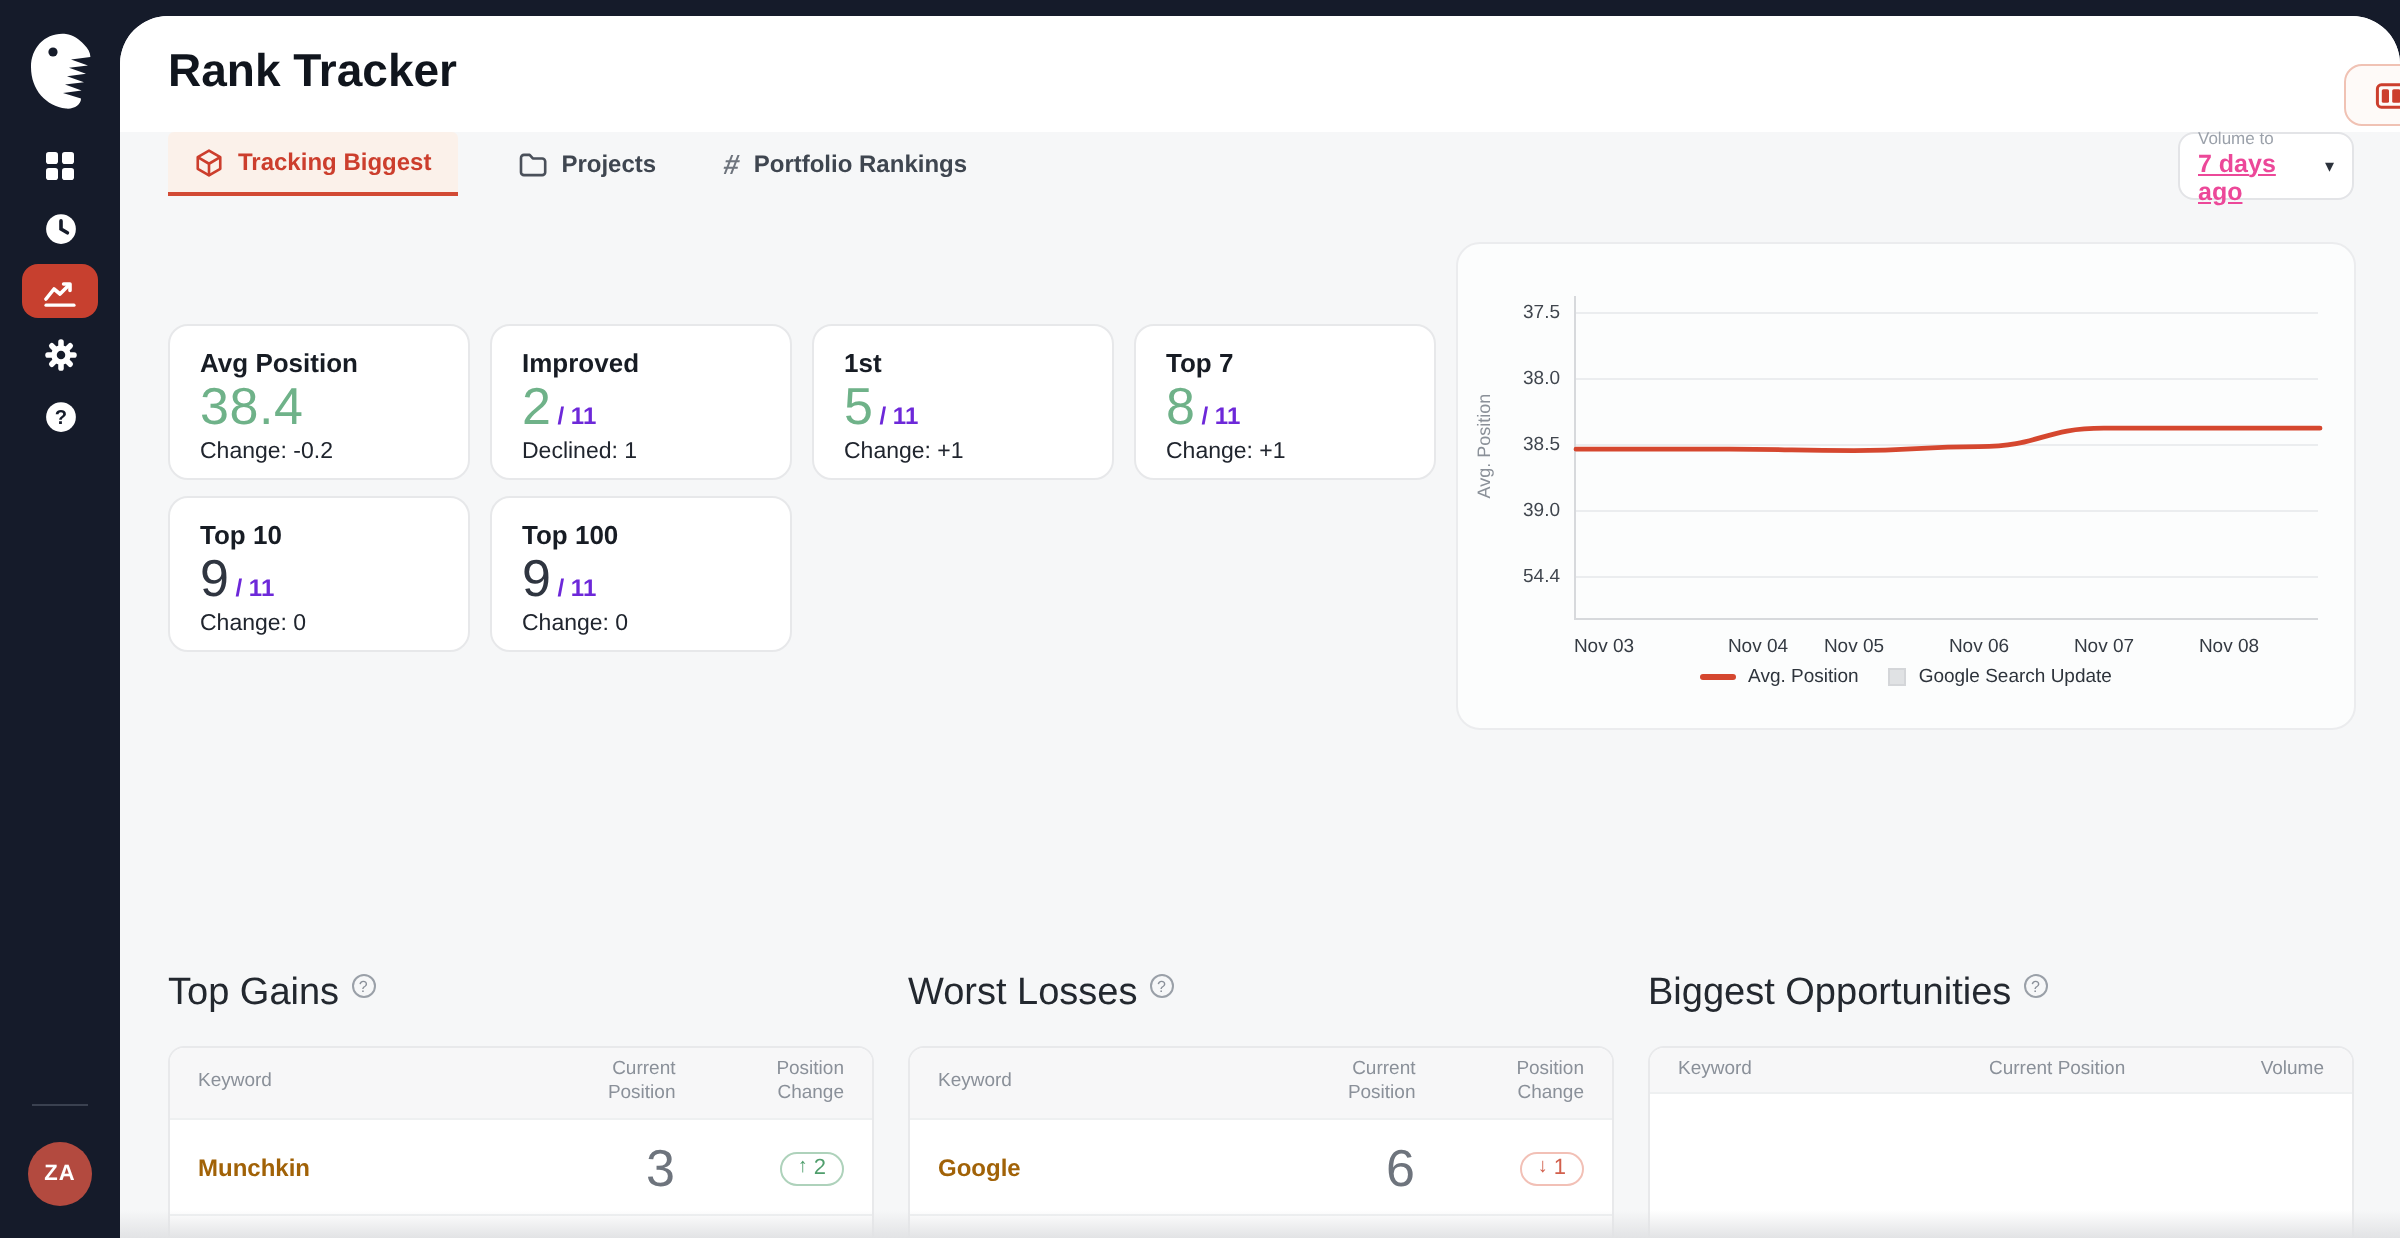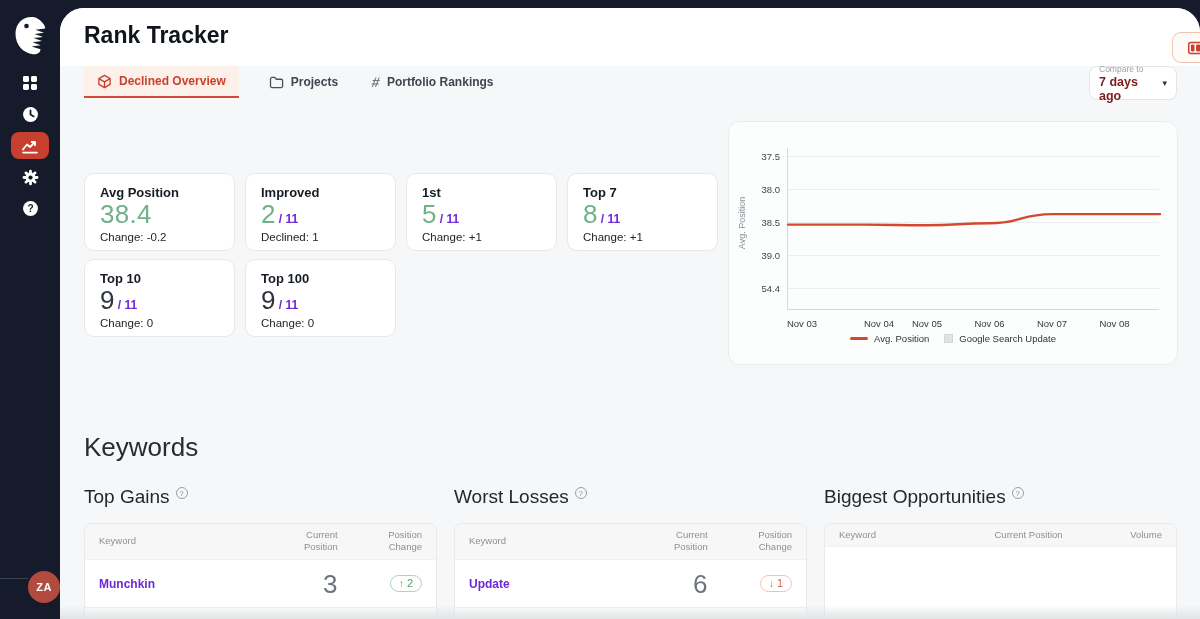--- a/index.html
+++ b/index.html
@@ -8,21 +8,21 @@
   .screen { position:relative; width:1200px; height:619px; background:#151b2a; overflow:hidden; }
 
   
   .sidebar { position:absolute; left:0; top:0; width:60px; height:619px;
              display:flex; flex-direction:column; align-items:center; z-index:5; }
   .logo { margin-top:15px; width:36px; height:41px; cursor:pointer; }
   .nav { margin-top:12px; display:flex; flex-direction:column; gap:1px; align-items:center; }
   .nav-btn { width:36px; height:30px; display:flex; align-items:center; justify-content:center;
              background:transparent; border:none; border-radius:8px; cursor:pointer; }
   .nav-btn.active { background:#c7402f; width:38px; height:27px; margin:2px 0; }
-  .side-bottom { margin-top:auto; display:flex; flex-direction:row; align-items:center; margin-bottom:16px; }
+  .side-bottom { margin-top:auto; display:flex; flex-direction:column; align-items:center; margin-bottom:16px; }
   .side-divider { width:28px; height:1px; background:#3a4150; margin-bottom:18px; }
   .avatar { width:32px; height:32px; border-radius:50%; background:#b34a3f; color:#fff;
             font-size:11px; font-weight:700; display:flex; align-items:center; justify-content:center;
             letter-spacing:.5px; cursor:pointer; }
 
   
   .panel { position:absolute; left:60px; top:8px; right:0; bottom:0; background:#fff;
            border-radius:24px 24px 0 0; overflow:hidden; }
   .hdr { position:relative; height:58px; background:#fff; }
   .hdr h1 { position:absolute; left:24px; top:14px; font-size:23px; font-weight:700; color:#10151d; }
@@ -37,26 +37,26 @@
   .tabs { display:flex; gap:26px; height:32px; align-items:stretch; }
   .tab { display:flex; align-items:center; gap:7px; font-size:12px; font-weight:700;
          color:#3f4650; padding:0 4px; cursor:pointer; white-space:nowrap; }
   .tab.active { background:#fbf1ea; color:#cc3e2d; padding:0 13px;
                 border-bottom:2px solid #d24a35; border-radius:3px 3px 0 0; }
   .tab .hash { font-size:14px; font-weight:700; color:#6e747d; transform:skewX(-10deg); }
   .compare { position:absolute; right:23px; top:0; width:88px; height:34px; background:#fff;
              border:1px solid #e3e4e7; border-radius:8px; padding:3px 9px;
              display:flex; align-items:center; justify-content:space-between; cursor:pointer; }
   .c-label { font-size:8.5px; color:#9ba1aa; }
-  .c-val { font-size:12.5px; font-weight:700; color:#7f1d1d; margin-top:1px; }
+  .c-val { font-size:12.5px; font-weight:700; color:#ec4899; margin-top:1px;text-decoration:underline; }
   .caret { font-size:9px; color:#2c323c; }
 
   
   .stats { position:absolute; left:24px; top:96px; display:grid;
-           grid-template-columns:repeat(4,151px); gap:8px 10px;margin-top:11px; }
+           grid-template-columns:repeat(4,151px); gap:8px 10px; }
   .stat { width:151px; height:78px; background:#fff; border:1px solid #e7e8ea;
           border-radius:10px; padding:11px 15px; }
   .stat h3 { font-size:13px; font-weight:700; color:#171c24; }
   .num { font-size:26px; font-weight:400; line-height:1.02; margin-top:1px; letter-spacing:.3px; }
   .num.green { color:#6fb289; } .num.dark { color:#2f3540; }
   .num .total { font-size:12px; font-weight:700; color:#6d28d9; letter-spacing:0; margin-left:3px; }
   .stat .sub { font-size:11.5px; color:#20252e; margin-top:3px; }
 
   
   .chart-card { position:absolute; left:668px; top:55px; width:450px; height:244px;
@@ -85,21 +85,21 @@
   .help-dot { width:12px; height:12px; border:1px solid #9aa0a8; border-radius:50%; color:#8a9099;
               font-size:8px; display:flex; align-items:center; justify-content:center;
               margin-top:1px; cursor:pointer; }
   .tbl { background:#fff; border:1px solid #e8e9eb; border-radius:8px; overflow:hidden; height:150px; }
   table { width:100%; border-collapse:collapse; font-size:12px; }
   thead th { background:#f7f7f8; font-size:9.5px; font-weight:400; color:#8a9099;
              text-align:right; padding:5px 14px; line-height:1.3; }
   th.kw, td.kw { text-align:left; }
   th.ctr, td.ctr { text-align:center; }
   td { padding:11px 14px 10px; border-top:1px solid #eef0f1; }
-  td.kw { font-weight:700; color:#6d28d9; }
+  td.kw { font-weight:700; color:#a16207; }
   td.num { text-align:right; color:#6e747d; }
   td.chg { text-align:right; }
   tr.data-row { cursor:pointer; background:#fff; }
   .pill { display:inline-flex; align-items:center; gap:3px; border-radius:999px;
           padding:1px 8px 2px; font-size:11px; background:#fff; }
   .pill .arr { font-size:10px; }
   .pill.up { color:#4f9e6c; border:1px solid #aed2bb; }
   .pill.down { color:#d2604d; border:1px solid #f2c0b6; }
 
   .fade { position:absolute; left:0; right:0; bottom:0; height:14px; pointer-events:none;
@@ -182,36 +182,36 @@
 
     <div class="content">
 
       <div class="tabbar">
         <div class="tabs">
           <div class="tab active">
             <svg width="15" height="15" viewBox="0 0 16 16">
               <path d="M8 1.4 L14 4.9 V11.1 L8 14.6 L2 11.1 V4.9 Z" stroke="#cc3e2d" stroke-width="1.4" fill="none" stroke-linejoin="round"></path>
               <path d="M2 4.9 L8 8.4 L14 4.9 M8 8.4 V14.6" stroke="#cc3e2d" stroke-width="1.4" fill="none" stroke-linejoin="round"></path>
             </svg>
-            <span>Declined Overview</span>
+            <span>Tracking Biggest</span>
           </div>
           <div class="tab">
             <svg width="15" height="15" viewBox="0 0 16 16">
               <path d="M1.6 4.2 a1.6 1.6 0 0 1 1.6 -1.6 h3 l1.7 1.9 h5 a1.6 1.6 0 0 1 1.6 1.6 v5.7 a1.6 1.6 0 0 1 -1.6 1.6 h-9.7 a1.6 1.6 0 0 1 -1.6 -1.6 Z" stroke="#4a505a" stroke-width="1.4" fill="none" stroke-linejoin="round"></path>
             </svg>
             <span>Projects</span>
           </div>
           <div class="tab">
             <span class="hash">#</span>
             <span>Portfolio Rankings</span>
           </div>
         </div>
         <div class="compare">
           <div>
-            <div class="c-label">Compare to</div>
+            <div class="c-label">Volume to</div>
             <div class="c-val">7 days ago</div>
           </div>
           <span class="caret">▾</span>
         </div>
       </div>
 
       <section class="stats">
         <div class="stat">
           <h3>Avg Position</h3>
           <div class="num green"><span>38.4</span><span class="total"></span></div>
@@ -275,21 +275,20 @@
             <span class="sw-line"></span>
             <span>Avg. Position</span>
           </span>
           <span class="lg-item">
             <span class="sw-square"></span>
             <span>Google Search Update</span>
           </span>
         </div>
       </section>
 
-      <h2 class="kw-title">Keywords</h2>
 
       <div class="tables">
 
         <div>
           <div class="sec-head">
             <span class="sec-title">Top Gains</span>
             <span class="help-dot">?</span>
           </div>
           <div class="tbl">
             <table>
@@ -336,21 +335,21 @@
                 </colgroup>
               <thead>
                   <tr>
                 <th class="kw">Keyword</th>
                 <th>Current Position</th>
                 <th>Position Change</th>
               </tr>
                 </thead>
               <tbody>
                 <tr class="data-row">
-                  <td class="kw">Update</td>
+                  <td class="kw">Google</td>
                   <td class="num">6</td>
                   <td class="chg"><span class="pill down">
                         <span class="arr">↓</span>
                         <span>1</span>
                       </span></td>
                 </tr>
                 <tr>
                     <td colspan="3" style="height:26px"></td>
                   </tr>
               </tbody>

